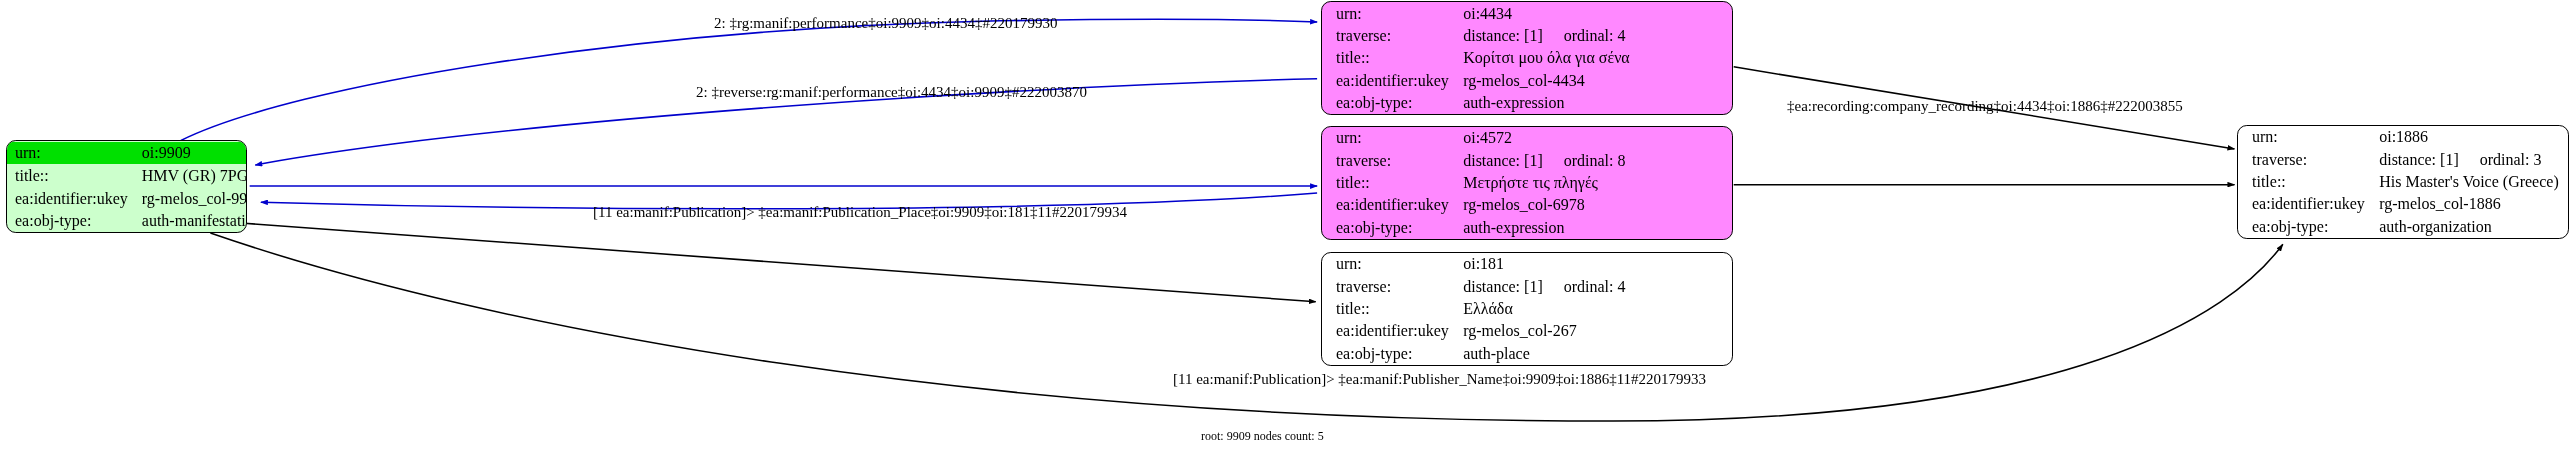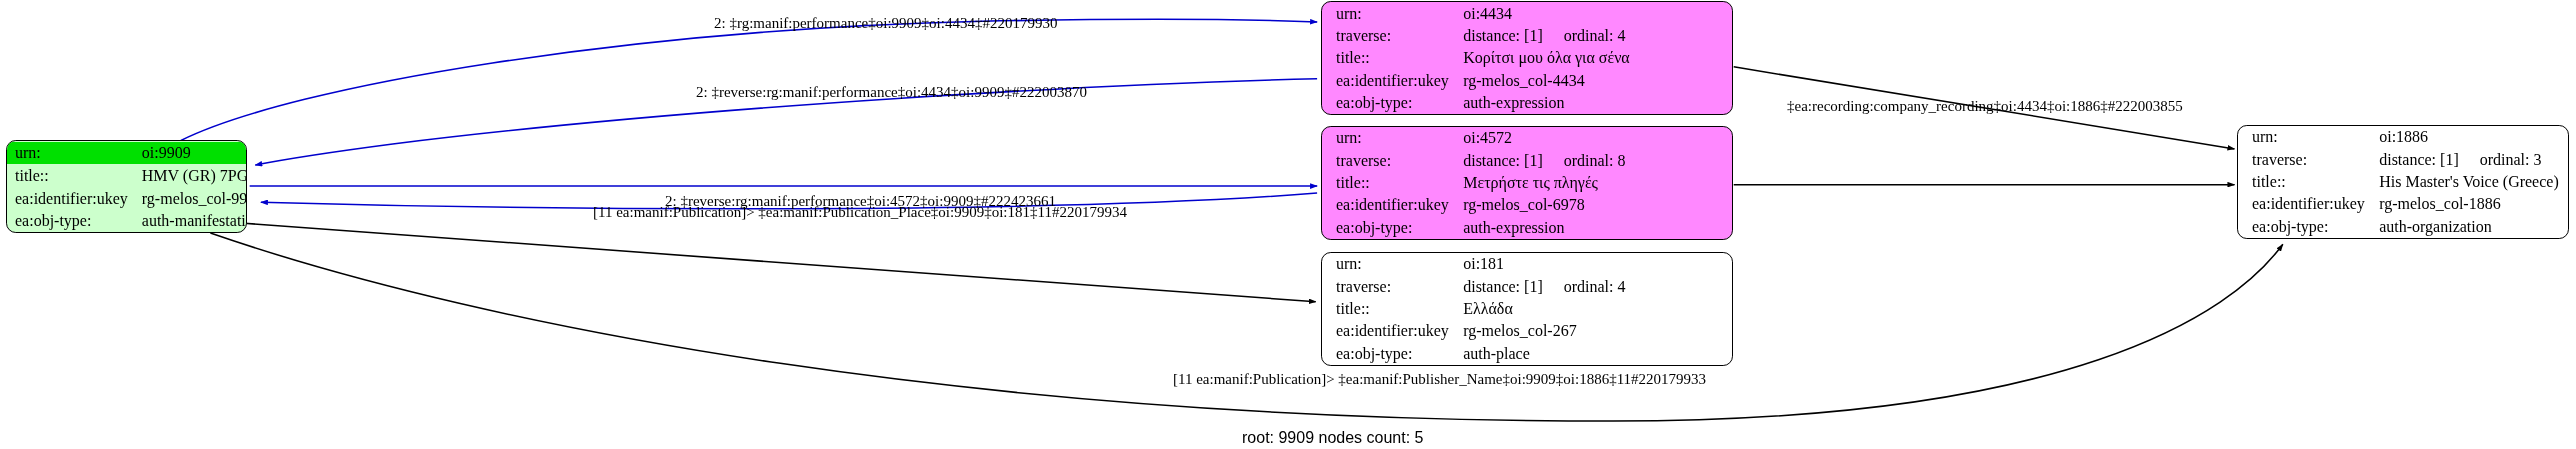--- a/index.html
+++ b/index.html
@@ -22,22 +22,22 @@
   .node.green td{padding-left:9.8px;}
   .node.green td.key{padding-left:8.4px;}
   .node.pink td.key, .node.white td.key{width:123px;padding-left:14px;}
   .node.pink td.val, .node.white td.val{padding-left:0;}
 
   .ordcell{display:inline-block;}
   .ord-gap{display:inline-block;width:21px;}
 
   .elabel{position:absolute;font-size:15px;line-height:1;white-space:nowrap;
           color:#000;font-family:"Liberation Serif","DejaVu Serif",serif;}
-  .caption{position:absolute;font-size:16px;white-space:nowrap;
-           font-family:Liberation Sans, sans-serif;margin-left:41px;}
+  .caption{position:absolute;font-size:12px;white-space:nowrap;
+           font-family:Liberation Serif, serif;}
 </style>
 </head>
 <body>
 
 <div id="canvas">
 
   <svg class="edges" viewBox="0 0 3673 641">
     <defs>
       <marker id="arrowBlue" markerWidth="11" markerHeight="8" refX="10" refY="4" orient="auto" markerUnits="userSpaceOnUse">
         <path d="M0,0 L11,4 L0,8 z" fill="#0000cc"></path>
@@ -201,21 +201,20 @@
       </tr>
     </tbody>
       </table>
   </div>
 
   <div class="elabel" style="left:714px;top:16px;">2: ‡rg:manif:performance‡oi:9909‡oi:4434‡#220179930</div>
 
   <div class="elabel" style="left:696px;top:85px;">2: ‡reverse:rg:manif:performance‡oi:4434‡oi:9909‡#222003870</div>
 
 
-  <div class="elabel" style="left:665px;top:194px;">2: ‡reverse:rg:manif:performance‡oi:4572‡oi:9909‡#222423661</div>
 
   <div class="elabel" style="left:593px;top:205px;">[11 ea:manif:Publication]&gt; ‡ea:manif:Publication_Place‡oi:9909‡oi:181‡11#220179934</div>
 
   <div class="elabel" style="left:1787px;top:99px;">‡ea:recording:company_recording‡oi:4434‡oi:1886‡#222003855</div>
 
 
   <div class="elabel" style="left:1173px;top:372px;">[11 ea:manif:Publication]&gt; ‡ea:manif:Publisher_Name‡oi:9909‡oi:1886‡11#220179933</div>
 
   <div class="caption" style="left:1201px;top:429px;">root: 9909 nodes count: 5</div>
 

